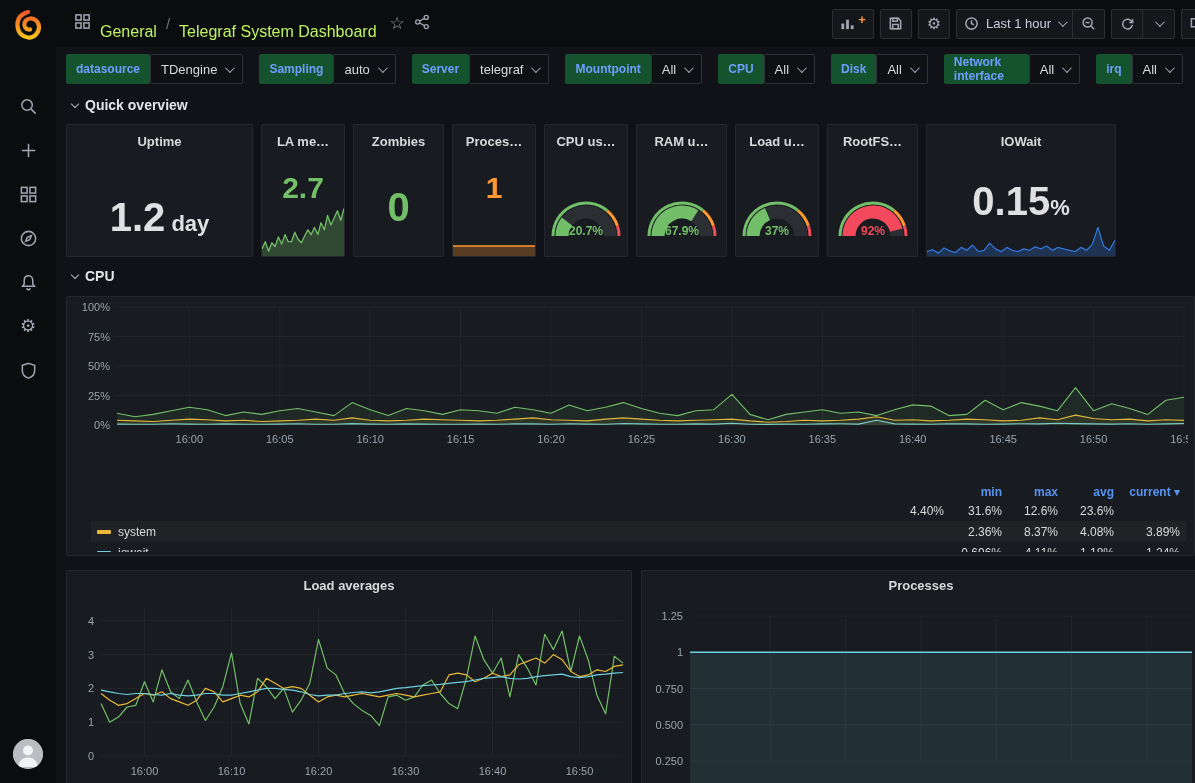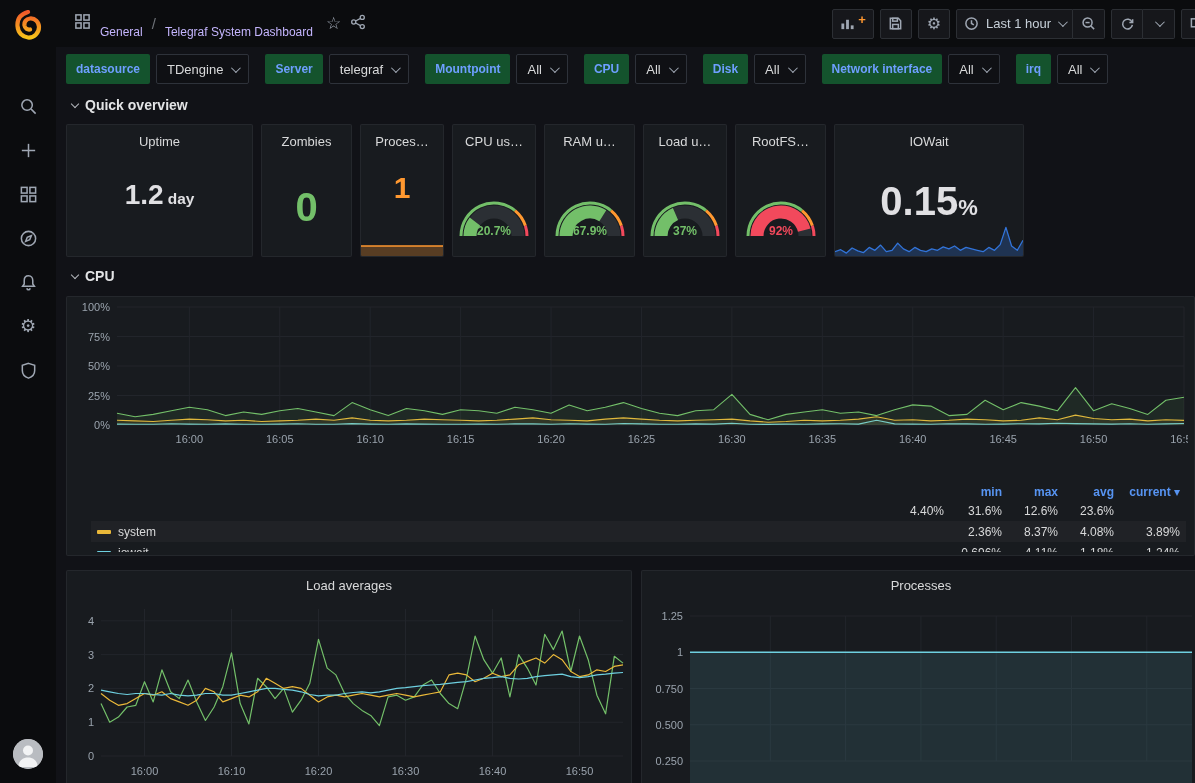--- a/index.html
+++ b/index.html
@@ -15,48 +15,48 @@
   .sicon svg { width:19px; height:19px; stroke:#9fa7b3; fill:none; stroke-width:1.6; }
   #avatar { position:absolute; bottom:14px; left:13px; width:30px; height:30px; border-radius:50%; background:#c7c9cc; overflow:hidden; cursor:pointer; }
 
   
   #main { position:absolute; left:56px; top:0; width:1139px; height:783px; }
 
   
   #topnav { position:absolute; left:0; top:0; width:1139px; height:47px; background:#0b0c0e; display:flex; align-items:center; justify-content:space-between; padding:0 8px 0 18px; }
   .crumb { display:flex; align-items:center; gap:9px; }
   .crumb .grid-ic svg { width:17px; height:17px; stroke:#9fa7b3; fill:none; stroke-width:1.6; }
-  .crumb-txt { font-size:12px; color:#c4b5fd; cursor:pointer;margin-top:16px; }
+  .crumb-txt { font-size:16px; color:#bef264; cursor:pointer;margin-top:16px; }
   .crumb-sep { color:#6e7278; font-size:15px; }
   .crumb-star { color:#9fa7b3; font-size:17px; cursor:pointer; margin-left:4px; }
   .crumb-share svg { width:16px; height:16px; stroke:#9fa7b3; fill:none; stroke-width:1.5; cursor:pointer; }
   .toolbar { display:flex; align-items:center; gap:6px; }
   .tbtn { height:30px; min-width:32px; background:#16171b; border:1px solid #2c2f34; border-radius:2px; display:flex; align-items:center; justify-content:center; gap:7px; padding:0 7px; cursor:pointer; color:#9fa7b3; font-size:13px; }
   .tbtn svg { width:15px; height:15px; stroke:#9fa7b3; fill:none; stroke-width:1.6; }
   .tgroup { display:flex; }
   .tgroup .tbtn { border-radius:0; }
   .tgroup .tbtn:first-child { border-radius:2px 0 0 2px; }
   .tgroup .tbtn:last-child { border-radius:0 2px 2px 0; border-left:none; }
   .time-label { color:#c7d0d9; font-size:13px; }
   .chev { display:inline-block; width:7px; height:7px; border-right:1.5px solid #9fa7b3; border-bottom:1.5px solid #9fa7b3; transform:rotate(45deg) translateY(-2px); }
   .plus-orange { color:#ff9830; font-weight:bold; font-size:13px; margin-left:-4px; margin-top:-8px; }
 
   
   #filters { position:absolute; left:10px; top:54px; display:flex; align-items:center; gap:4px; }
   .fgroup { display:flex; margin-right:12px; }
   .f-label { background:#14532d; color:#6e9fff; font-size:12px; font-weight:bold; padding:0 10px; height:30px; display:flex; align-items:center; border-radius:2px; }
-  .f-value { background:#0f1014; border:1px solid #2e323a; color:#d8d9da; font-size:13px; padding:0 10px; height:30px; display:flex; align-items:center; gap:8px; border-radius:2px; margin-left:6px; cursor:pointer; }
+  .f-value { background:#0f1014; border:1px solid #2e323a; color:#d8d9da; font-size:13px; padding:0 10px; height:30px; display:flex; align-items:center; gap:8px; border-radius:2px; margin-left:0; cursor:pointer; }
 
   
   .section-head { position:absolute; display:flex; align-items:center; gap:7px; font-size:14px; font-weight:bold; color:#e3e4e6; cursor:pointer; }
   .sec-chev { display:inline-block; width:6px; height:6px; border-right:1.5px solid #b4b7bd; border-bottom:1.5px solid #b4b7bd; transform:rotate(45deg); margin-top:-3px; }
 
   
   .panel { position:absolute; background:#181b1f; border:1px solid rgba(204,204,220,0.07); border-radius:2px; overflow:hidden; }
-  .ptitle { text-align:center; font-size:13px; font-weight:400; color:#d8d9da; padding-top:7px; height:26px; cursor:pointer; white-space:nowrap; overflow:hidden; text-overflow:ellipsis; }
+  .ptitle { text-align:center; font-size:13px; font-weight:700; color:#d8d9da; padding-top:7px; height:26px; cursor:pointer; white-space:nowrap; overflow:hidden; text-overflow:ellipsis; }
 
   
   #stats-row { position:absolute; left:10px; top:124px; display:flex; gap:8px; }
   .stat { position:relative; height:133px; background:#181b1f; border:1px solid rgba(204,204,220,0.07); border-radius:2px; overflow:hidden; flex:none; }
   .stat .ptitle { padding-top:9px; }
   .stat-val { position:absolute; left:0; right:0; text-align:center; font-weight:bold; line-height:1; }
   .stat-suffix { font-size:0.55em; font-weight:bold; }
   .stat svg.spark { position:absolute; left:0; right:0; bottom:0; display:block; }
   .stat svg.gauge { position:absolute; left:50%; transform:translateX(-50%); bottom:14px; }
 
@@ -219,20 +219,27 @@
 
     <div id="filters">
         <div class="fgroup">
           <span class="f-label">datasource</span>
           <span class="f-value">
             <span>TDengine</span>
             <span class="chev"></span>
           </span>
         </div>
         <div class="fgroup">
+          <span class="f-label">Sampling</span>
+          <span class="f-value">
+            <span>auto</span>
+            <span class="chev"></span>
+          </span>
+        </div>
+        <div class="fgroup">
           <span class="f-label">Server</span>
           <span class="f-value">
             <span>telegraf</span>
             <span class="chev"></span>
           </span>
         </div>
         <div class="fgroup">
           <span class="f-label">Mountpoint</span>
           <span class="f-value">
             <span>All</span>
@@ -270,21 +277,29 @@
       </div>
 
     <div class="section-head" id="sec-overview" style="left:16px; top:97px;">
       <span class="sec-chev"></span>
       <span>Quick overview</span>
     </div>
 
     <div id="stats-row">
         <div class="stat" style="width: 187px;">
           <div class="ptitle">Uptime</div>
-          <div class="stat-val" style="color: rgb(224, 224, 227); font-size: 28px; top: 56px;"><span>1.2</span><span class="stat-suffix" style="color: rgb(224, 224, 227);"> day</span></div>
+          <div class="stat-val" style="color: rgb(224, 224, 227); font-size: 40px; top: 72px;"><span>1.2</span><span class="stat-suffix" style="color: rgb(224, 224, 227);"> day</span></div>
+        </div>
+        <div class="stat" style="width: 84px;">
+          <div class="ptitle">LA me…</div>
+          <div class="stat-val" style="color: rgb(115, 191, 105); font-size: 30px; top: 48px;"><span>2.7</span></div>
+          <svg width="82" height="52" class="spark">
+            <path d="M0.0 44.9 L3.3 37.7 L6.6 47.2 L9.8 38.7 L13.1 42.5 L16.4 33.0 L19.7 40.1 L23.0 30.6 L26.2 37.7 L29.5 37.7 L32.8 28.2 L36.1 35.3 L39.4 38.7 L42.6 32.0 L45.9 25.8 L49.2 30.6 L52.5 23.4 L55.8 30.6 L59.0 18.7 L62.3 25.8 L65.6 11.5 L68.9 21.0 L72.2 13.9 L75.4 6.8 L78.7 16.3 L82.0 4.4 V52 H0 Z" fill="#73BF69" fill-opacity="0.28" stroke="none"></path>
+            <path d="M0.0 44.9 L3.3 37.7 L6.6 47.2 L9.8 38.7 L13.1 42.5 L16.4 33.0 L19.7 40.1 L23.0 30.6 L26.2 37.7 L29.5 37.7 L32.8 28.2 L36.1 35.3 L39.4 38.7 L42.6 32.0 L45.9 25.8 L49.2 30.6 L52.5 23.4 L55.8 30.6 L59.0 18.7 L62.3 25.8 L65.6 11.5 L68.9 21.0 L72.2 13.9 L75.4 6.8 L78.7 16.3 L82.0 4.4" fill="none" stroke="#73BF69" stroke-width="1.3" stroke-linejoin="round"></path>
+          </svg>
         </div>
         <div class="stat" style="width: 91px;">
           <div class="ptitle">Zombies</div>
           <div class="stat-val" style="color: rgb(115, 191, 105); font-size: 40px; top: 62px;"><span>0</span></div>
         </div>
         <div class="stat" style="width: 84px;">
           <div class="ptitle">Proces…</div>
           <div class="stat-val" style="color: rgb(255, 152, 48); font-size: 30px; top: 48px;"><span>1</span></div>
           <svg width="82" height="34" class="spark">
             <path d="M0.0 24.0 L7.5 24.0 L14.9 24.0 L22.4 24.0 L29.8 24.0 L37.3 24.0 L44.7 24.0 L52.2 24.0 L59.6 24.0 L67.1 24.0 L74.5 24.0 L82.0 24.0 V34 H0 Z" fill="#FF9830" fill-opacity="0.28" stroke="none"></path>

